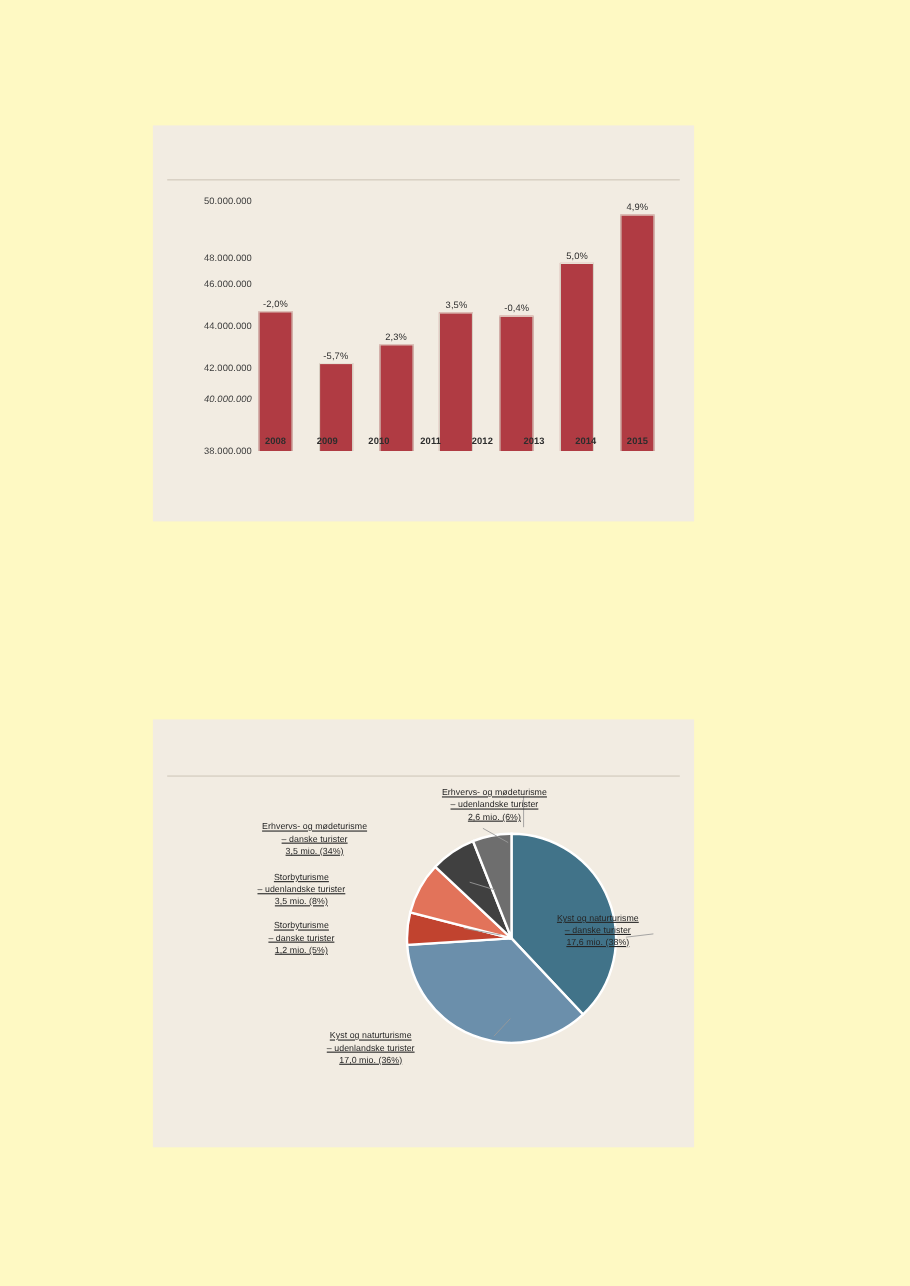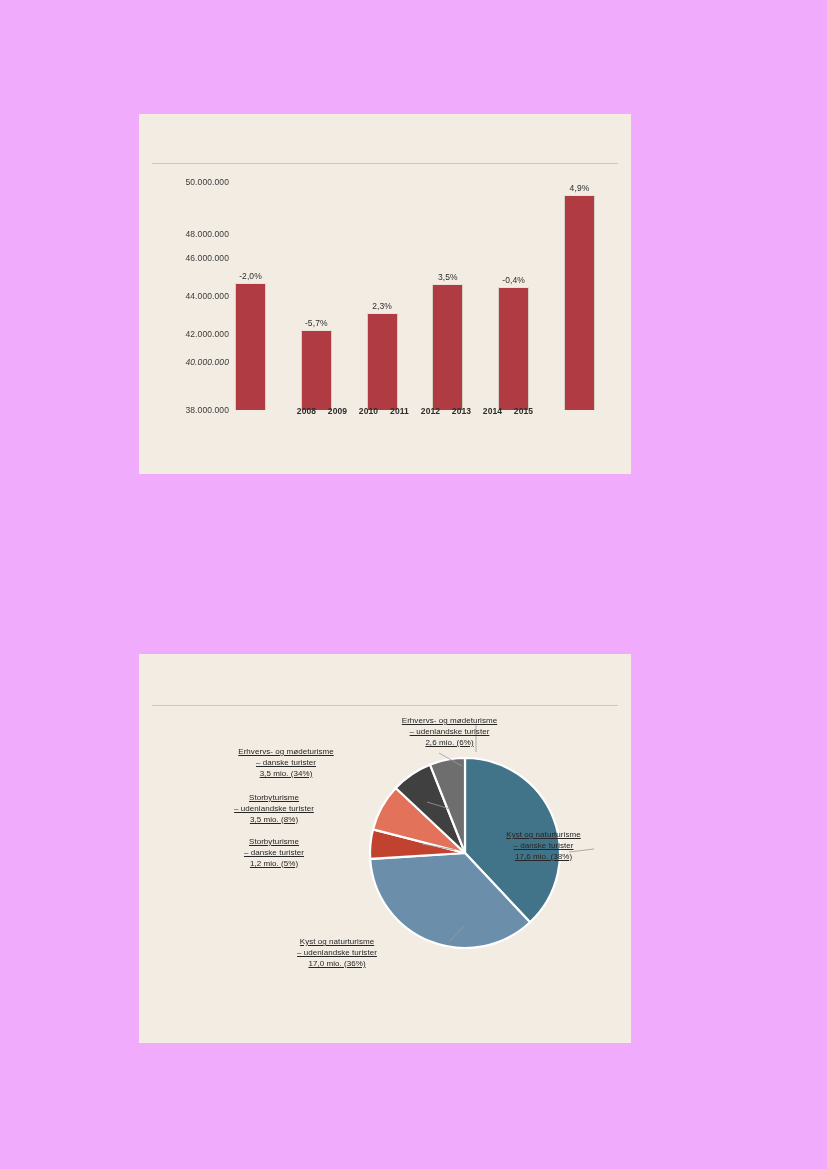--- a/index.html
+++ b/index.html
@@ -2,21 +2,21 @@
 <html><head>
 <meta charset="utf-8">
 <style>
   * { box-sizing: border-box; }
   html, body {
     margin: 0; padding: 0;
     background: #ffffff;
     width: 827px; height: 1169px;
     font-family: "Liberation Sans", sans-serif;
   }
-  .page { position: relative; width: 827px; height: 1169px; background: #f0abfc; overflow: hidden; }
+  .page { position: relative; width: 827px; height: 1169px; background: #fef9c3; overflow: hidden; }
 
   
   .panel {
     position: absolute;
     background: #f2ece2;
   }
   #bar-panel { left: 139px; top: 114px; width: 492px; height: 360px; }
   #pie-panel { left: 139px; top: 654px; width: 492px; height: 389px; }
 
   .panel-rule {
@@ -75,24 +75,24 @@
   }
   .bar-rect {
     width: 31px;
     background: #b03b43;
     border-left: 1px solid #d7cfc3;
     border-right: 1px solid #d7cfc3;
     border-top: 1px solid #e8e1d5;
   }
   .xlabels {
     position: absolute;
-    left: 96px; top: 292px;
+    left: 96px; top: 282px;
     width: 360px;
     display: flex;
-    justify-content: center;
+    justify-content: space-between;
   }
   .xlabel {
     width: 31px;
     text-align: center;
     font-size: 8.5px;
     font-weight: bold;
     color: #2d2d2d;
     letter-spacing: .1px;
   }
 
@@ -147,20 +147,24 @@
             <div class="bar-rect" style="height: 96.9px; background: rgb(176, 59, 67);"></div>
             <div class="bar-value" style="bottom: 96.9px;">2,3%</div>
           </div>
           <div class="bar-slot">
             <div class="bar-rect" style="height: 126.35px; background: rgb(176, 59, 67);"></div>
             <div class="bar-value" style="bottom: 126.35px;">3,5%</div>
           </div>
           <div class="bar-slot">
             <div class="bar-rect" style="height: 122.55px; background: rgb(176, 59, 67);"></div>
             <div class="bar-value" style="bottom: 122.55px;">-0,4%</div>
+          </div>
+          <div class="bar-slot">
+            <div class="bar-rect" style="height: 171px; background: rgb(176, 59, 67);"></div>
+            <div class="bar-value" style="bottom: 171px;">5,0%</div>
           </div>
           <div class="bar-slot">
             <div class="bar-rect" style="height: 214.7px; background: rgb(176, 59, 67);"></div>
             <div class="bar-value" style="bottom: 214.7px;">4,9%</div>
           </div>
         </div>
 
       <div class="xlabels" id="xlabels">
           <div class="xlabel">2008</div>
           <div class="xlabel">2009</div>

